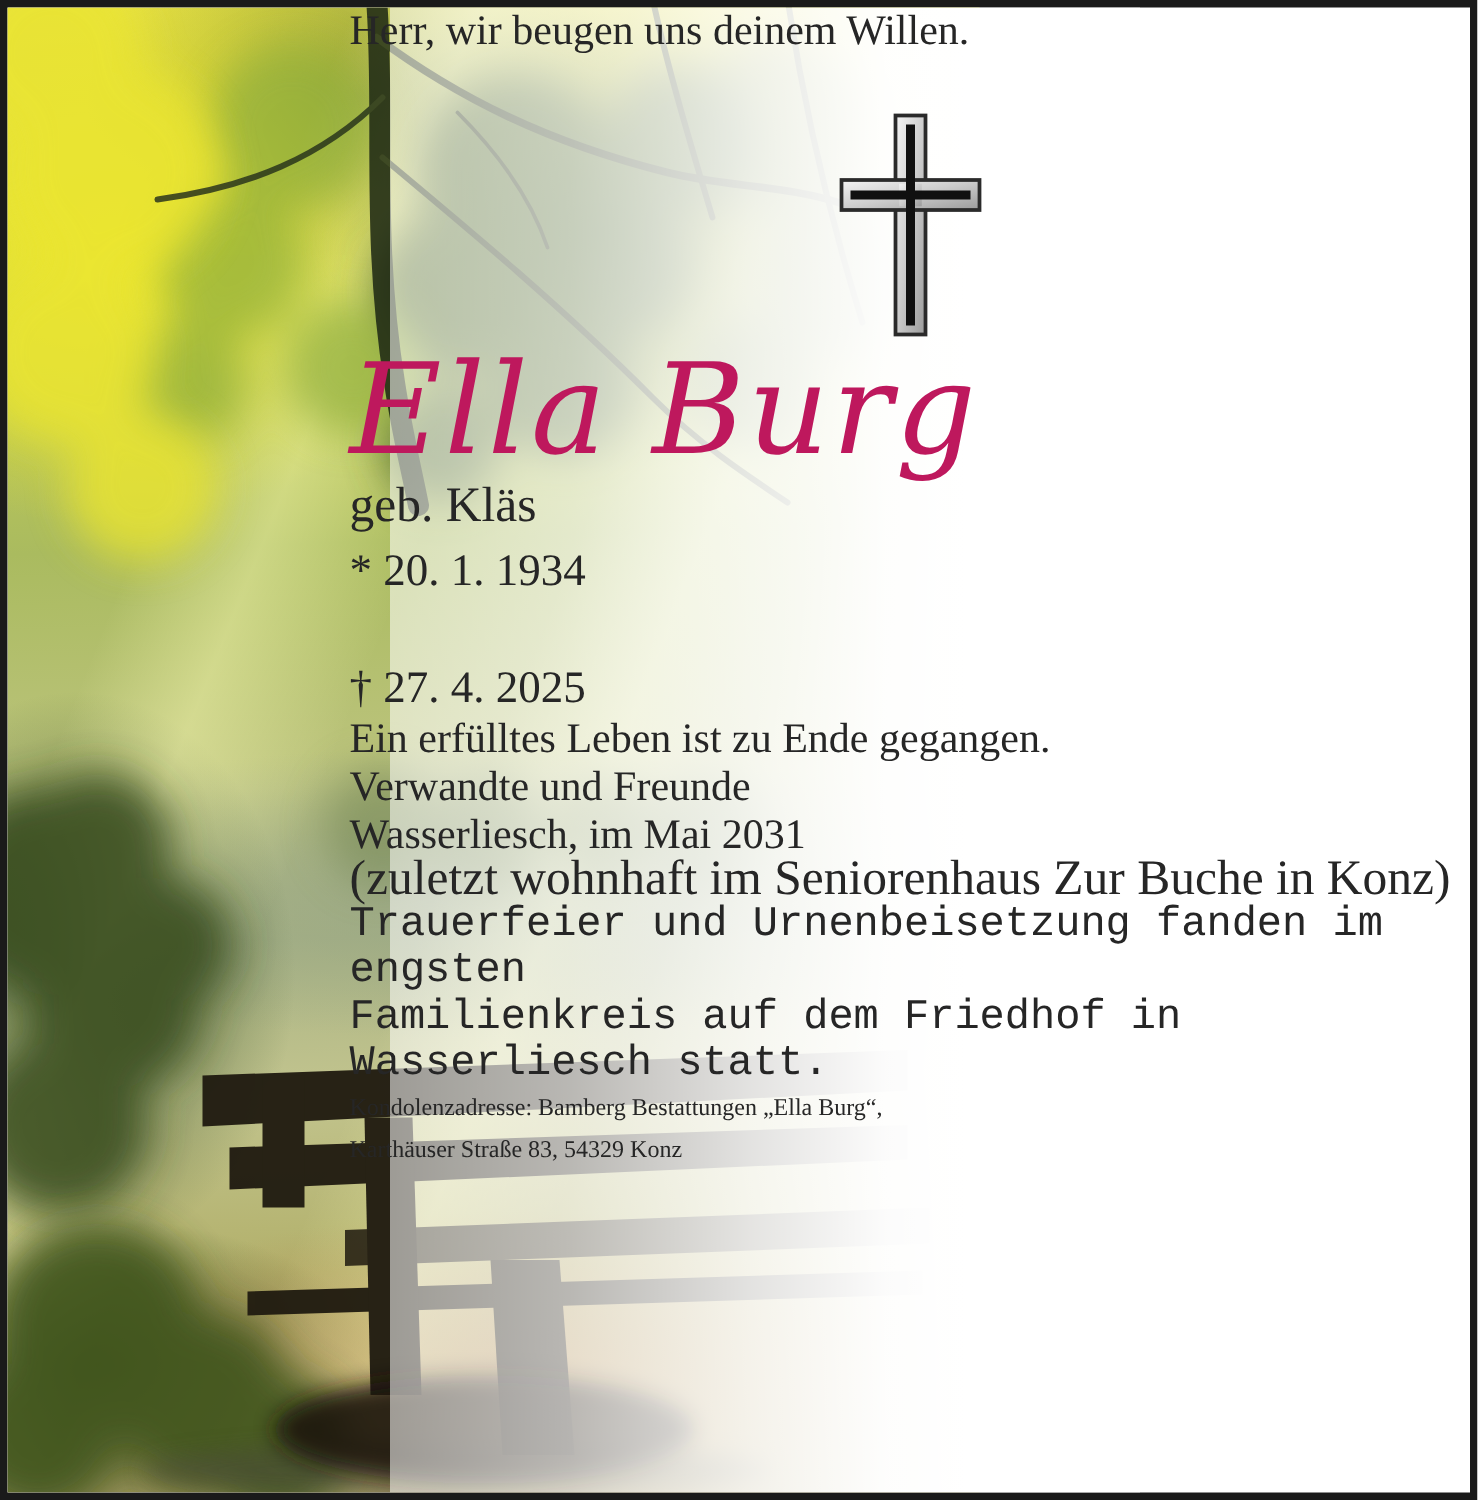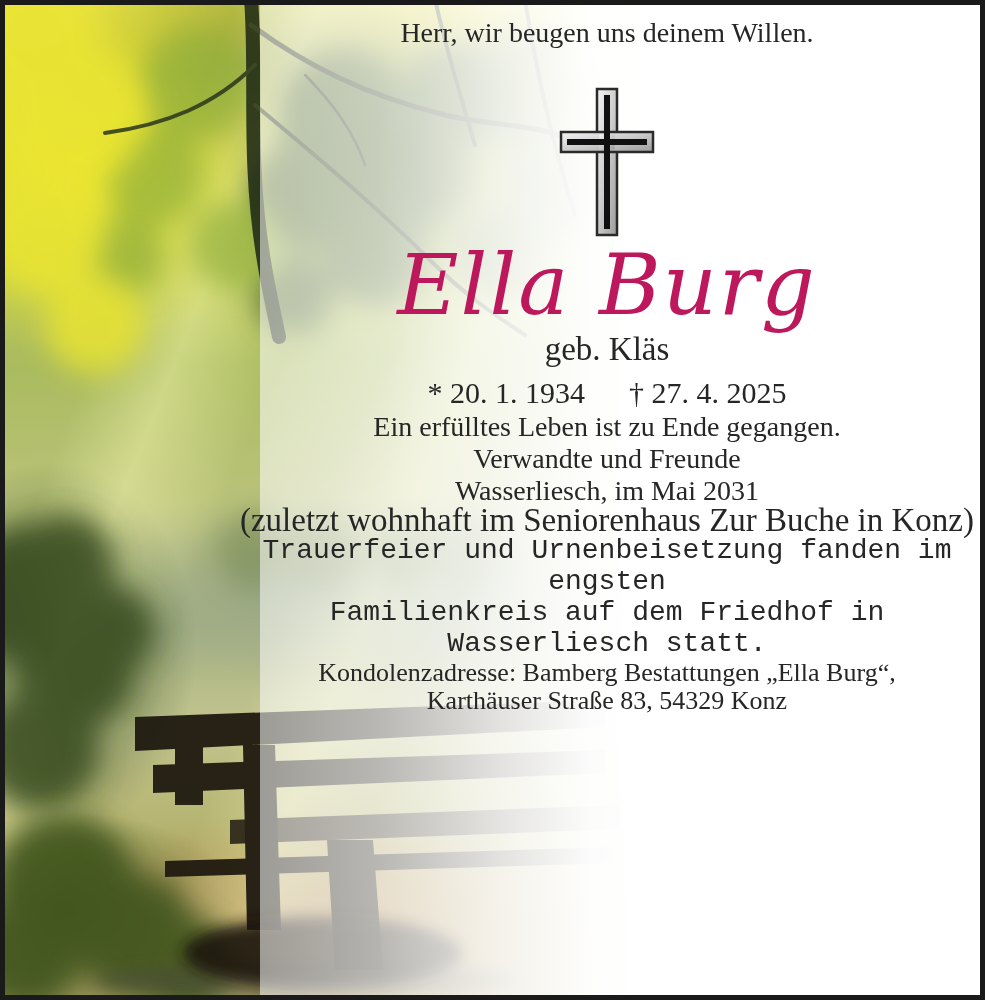--- a/index.html
+++ b/index.html
@@ -37,41 +37,41 @@
     position:absolute;left:255px;top:0;width:500px;height:990px;
     background:linear-gradient(to right,
       rgba(255,255,255,.55) 0px,
       rgba(255,255,255,.68) 120px,
       rgba(255,255,255,.87) 240px,
       rgba(255,255,255,.985) 330px,
       #ffffff 385px);
   }
   
   .text-col{
-    position:absolute;left:228px;top:12px;width:748px;height:768px;
-    text-align:center;z-index:3;
+    position:absolute;left:228px;top:0;width:748px;height:768px;
+    z-index:3;
   }
   .text-col p{margin:0;}
   .opening{margin-top:56px;font-size:28px;line-height:32px;}
   .cross-wrap{margin:38px auto 0 auto;width:96px;height:150px;}
   .name{
     margin-top:34px;
     font-family:"DejaVu Serif","Liberation Serif",serif;
     font-style:italic;font-size:84px;line-height:97px;
     letter-spacing:2px;color:#be185d;
   }
   .maiden{margin-top:7px;font-size:33px;line-height:30px;}
-  .dates{margin-top:12px;font-size:30px;line-height:34px;display:flex;justify-content:center;gap:44px;}
+  .dates{margin-top:12px;font-size:30px;line-height:34px;display:flex;justify-content:center;gap:44px;flex-direction:column;}
   .tribute{margin-top:44px;font-size:28px;line-height:33px;}
   .mourning-intro{margin-top:47px;font-size:28px;line-height:32px;}
   .mourners{margin-top:13px;font-size:28px;line-height:32px;}
   .place-date{margin-top:40px;font-size:28px;line-height:31px;}
   .residence{font-size:33px;line-height:29px;}
   .funeral{margin-top:21px;font-size:28px;line-height:31px;font-family:Liberation Mono, monospace;}
-  .condolence{margin-top:19px;font-size:26px;line-height:28px;}
+  .condolence{margin-top:19px;font-size:16px;line-height:28px;}
 </style>
 </head>
 <body>
 
 <div class="card">
 
   <div class="photo"></div>
   <div class="rays"></div>
 
   <svg class="photo-svg" width="648" height="990" viewBox="0 0 648 990" aria-hidden="true">

